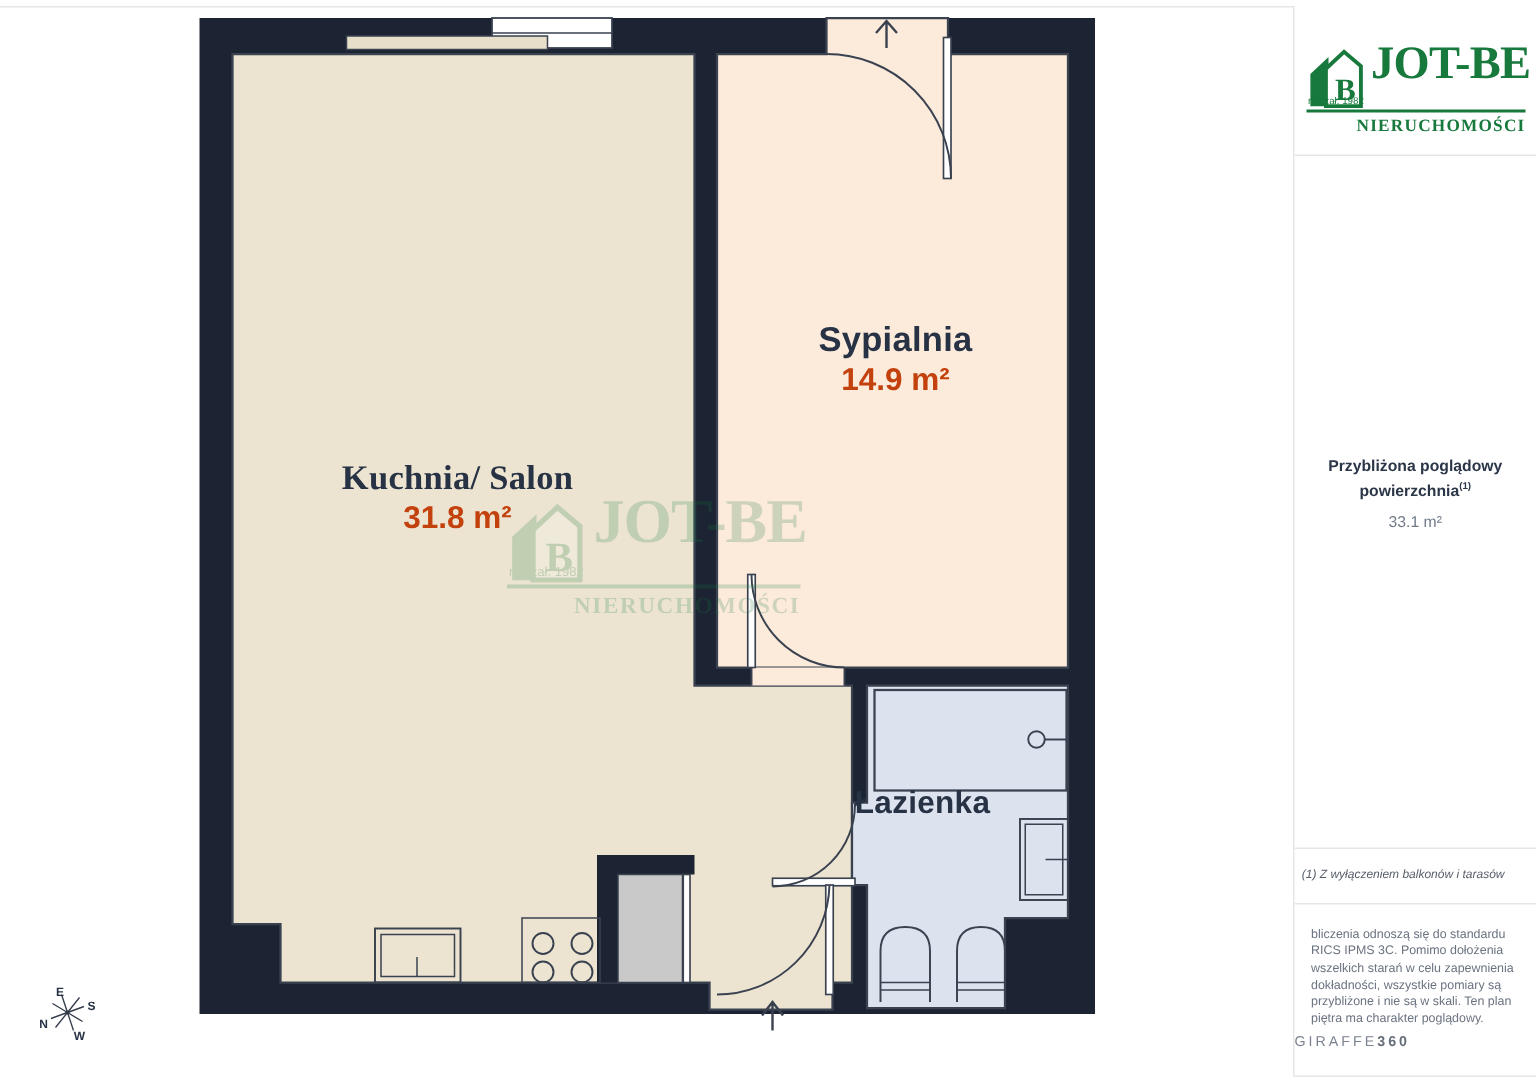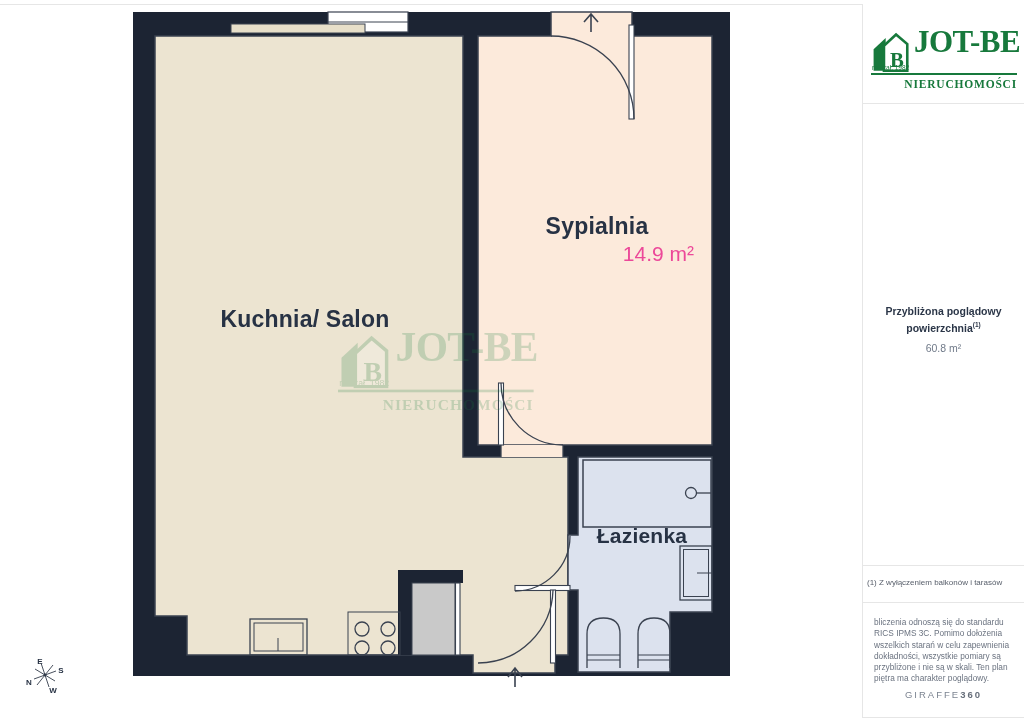--- a/index.html
+++ b/index.html
@@ -22,49 +22,49 @@
   .ln{stroke:var(--outline);fill:none;stroke-width:1.3;}
   .ln-thin{stroke:var(--outline);fill:none;stroke-width:1;}
   .leaf{fill:#fff;stroke:var(--outline);stroke-width:1.1;}
   .win{fill:#fff;stroke:var(--outline);stroke-width:1.2;}
   .cnt{fill:var(--counter);stroke:var(--outline);stroke-width:1;}
   .gray{fill:var(--fixture);stroke:var(--outline);stroke-width:1;}
   .arrow{stroke:var(--outline);stroke-width:1.6;fill:none;}
   
   .room-label{position:absolute;text-align:center;color:var(--ink);pointer-events:none;}
   .room-label .nm{font-weight:700;letter-spacing:.2px;}
-  .room-label .ar{color:#ec4899;font-weight:400;margin-top:2px;text-align:right;}
+  .room-label .ar{color:#c2410c;font-weight:700;margin-top:2px;}
   .lbl-kitchen{left:180px;top:306px;width:250px;}
-  .lbl-kitchen .nm{font-size:23px;} .lbl-kitchen .ar{font-size:21px;}
+  .lbl-kitchen .nm{font-size:23px;font-family:Liberation Serif, serif;} .lbl-kitchen .ar{font-size:21px;}
   .lbl-bedroom{left:500px;top:213px;width:194px;}
   .lbl-bedroom .nm{font-size:23px;} .lbl-bedroom .ar{font-size:21px;}
-  .lbl-bath{left:567px;top:524px;width:150px;}
+  .lbl-bath{left:540px;top:524px;width:150px;}
   .lbl-bath .nm{font-size:21px;} .lbl-bath .ar{font-size:19px;}
   
   .logo{position:absolute;width:148px;height:64px;color:var(--green);}
   .logo .licon{position:absolute;left:0;top:0;width:38px;height:42px;}
   .logo .ltitle{position:absolute;left:43px;top:-6px;font-family:"Liberation Serif",serif;
     font-weight:700;font-size:31px;letter-spacing:-.5px;color:var(--green);white-space:nowrap;}
   .logo .ltag{position:absolute;left:1px;top:34px;font-size:6.5px;color:var(--green);white-space:nowrap;}
   .logo .lrule{position:absolute;left:0;right:2px;top:43px;height:2px;background:var(--green);}
   .logo .lsub{position:absolute;right:2px;top:48px;font-family:"Liberation Serif",serif;
     font-weight:700;font-size:11.5px;letter-spacing:.8px;color:var(--green);white-space:nowrap;}
   .watermark{left:338px;top:332px;transform:scale(1.34);transform-origin:top left;opacity:.2;}
   
   .compass-letter{position:absolute;font-size:8px;font-weight:700;color:var(--ink);width:10px;text-align:center;}
   
   .sidebar{position:absolute;left:862px;top:4px;width:162px;height:714px;background:#fff;border-left:1px solid var(--line);}
   .s-div{position:absolute;left:0;right:0;height:1px;background:var(--line);}
   .s-total{position:absolute;left:6px;right:6px;top:300px;text-align:center;color:#2b3648;}
   .s-total .tl{font-size:10.5px;font-weight:700;line-height:14px;}
   .s-total sup{font-size:6.5px;}
   .s-total .tv{font-size:10.5px;color:#707a89;margin-top:7px;font-weight:400;}
-  .s-foot{position:absolute;left:4px;right:21px;top:574px;text-align:left;font-size:8px;color:#565d69;}
+  .s-foot{position:absolute;left:4px;right:21px;top:574px;text-align:right;font-size:8px;color:#565d69;font-style:italic;}
   .s-disc{position:absolute;left:11px;right:11px;top:613px;text-align:left;font-size:8.3px;line-height:11.3px;color:#6b7380;}
-  .s-brand{position:absolute;left:0;right:0;top:685px;text-align:center;font-size:9.5px;letter-spacing:2px;color:#7c8491;}
+  .s-brand{position:absolute;left:0;right:0;top:685px;text-align:left;font-size:9.5px;letter-spacing:2px;color:#7c8491;}
   .s-brand .b{font-weight:700;color:#666e7a;}
   .topline{position:absolute;left:0;top:4px;width:1024px;height:1px;background:var(--line);}
 </style>
 </head>
 <body>
 
 <div class="stage">
   <div class="topline"></div>
 
   <svg class="abs" style="left:0;top:0" width="1024" height="724" viewBox="0 0 1024 724">
@@ -120,20 +120,21 @@
     <path class="ln" d="M515 591 A 55 55 0 0 0 570 536"></path>
     <rect class="leaf" x="550.5" y="590" width="5" height="73"></rect>
     <path class="ln" d="M478 663 A 75 75 0 0 0 553 590"></path>
 
     <path class="arrow" d="M591 32 V15 M584 22 L591 14 L598 22"></path>
     <path class="arrow" d="M515 687 V669 M508 677 L515 668 L522 677"></path>
   </svg>
 
   <div class="room-label lbl-kitchen">
     <div class="nm">Kuchnia/ Salon</div>
+    <div class="ar">31.8 m²</div>
   </div>
   <div class="room-label lbl-bedroom">
     <div class="nm">Sypialnia</div>
     <div class="ar">14.9 m²</div>
   </div>
   <div class="room-label lbl-bath">
     <div class="nm">Łazienka</div>
   </div>
 
   <div class="logo watermark">
@@ -175,21 +176,21 @@
       </svg>
       <div class="ltitle">JOT-BE</div>
       <div class="ltag">rok zał. 1982</div>
       <div class="lrule"></div>
       <div class="lsub">NIERUCHOMOŚCI</div>
     </div>
     <div class="s-div" style="top:99px"></div>
 
     <div class="s-total">
       <div class="tl"><span>Przybliżona poglądowy powierzchnia</span><sup>(1)</sup></div>
-      <div class="tv">60.8 m²</div>
+      <div class="tv">33.1 m²</div>
     </div>
 
     <div class="s-div" style="top:561px"></div>
     <div class="s-foot">(1) Z wyłączeniem balkonów i tarasów</div>
     <div class="s-div" style="top:598px"></div>
     <div class="s-disc">bliczenia odnoszą się do standardu RICS IPMS 3C. Pomimo dołożenia wszelkich starań w celu zapewnienia dokładności, wszystkie pomiary są przybliżone i nie są w skali. Ten plan piętra ma charakter poglądowy.</div>
     <div class="s-brand"><span>GIRAFFE</span><span class="b">360</span></div>
     <div class="s-div" style="top:713px"></div>
   </aside>
 </div>

